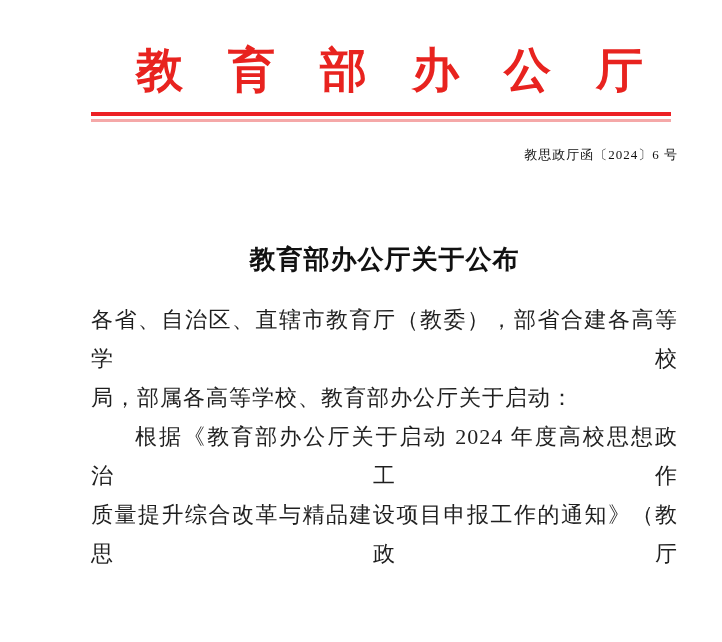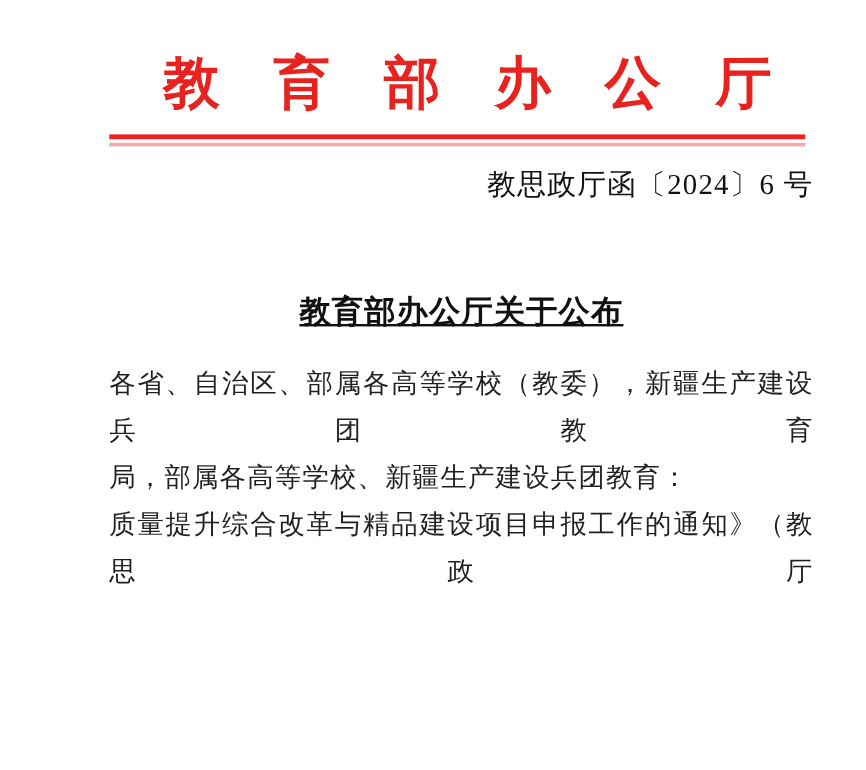--- a/index.html
+++ b/index.html
@@ -34,37 +34,36 @@
     background: #ed2024;
   }
   .sep-thin {
     margin-top: 3px;
     width: 580px;
     height: 3px;
     background: #f5a8a8;
   }
   .doc-number {
     margin-top: 21px;
-    font-size: 24px;
+    font-size: 13px;
     line-height: 24px;
     letter-spacing: 1px;
     color: #111111;
     text-align: right;
   }
   .title {
     margin-top: 74px;
     text-align: center;
     font-weight: bold;
     color: #111111;
   }
   .title-line {
     font-size: 26px;
     line-height: 37px;
     letter-spacing: 1px;
-    text-decoration: underline;
   }
   .body-text {
     margin-top: 22px;
     font-size: 22px;
     line-height: 39px;
     color: #1f1f1f;
   }
   .line {
     letter-spacing: 1px;
     white-space: normal;
@@ -88,20 +87,21 @@
     <div class="sep-thick"></div>
     <div class="sep-thin"></div>
 
     <div class="doc-number">教思政厅函〔2024〕6 号</div>
 
     <div class="title">
       <div class="title-line">教育部办公厅关于公布</div>
     </div>
 
     <div class="body-text">
-      <div class="line fill">各省、自治区、部属各高等学校（教委），新疆生产建设兵团教育</div>
-      <div class="line">局，部属各高等学校、新疆生产建设兵团教育：</div>
+      <div class="line fill">各省、自治区、直辖市教育厅（教委），部省合建各高等学校</div>
+      <div class="line">局，部属各高等学校、教育部办公厅关于启动：</div>
+      <div class="line fill indent">根据《教育部办公厅关于启动 2024 年度高校思想政治工作</div>
       <div class="line fill">质量提升综合改革与精品建设项目申报工作的通知》（教思政厅</div>
 
     </div>
 
   </div>
 </div>
 
 </body></html>

